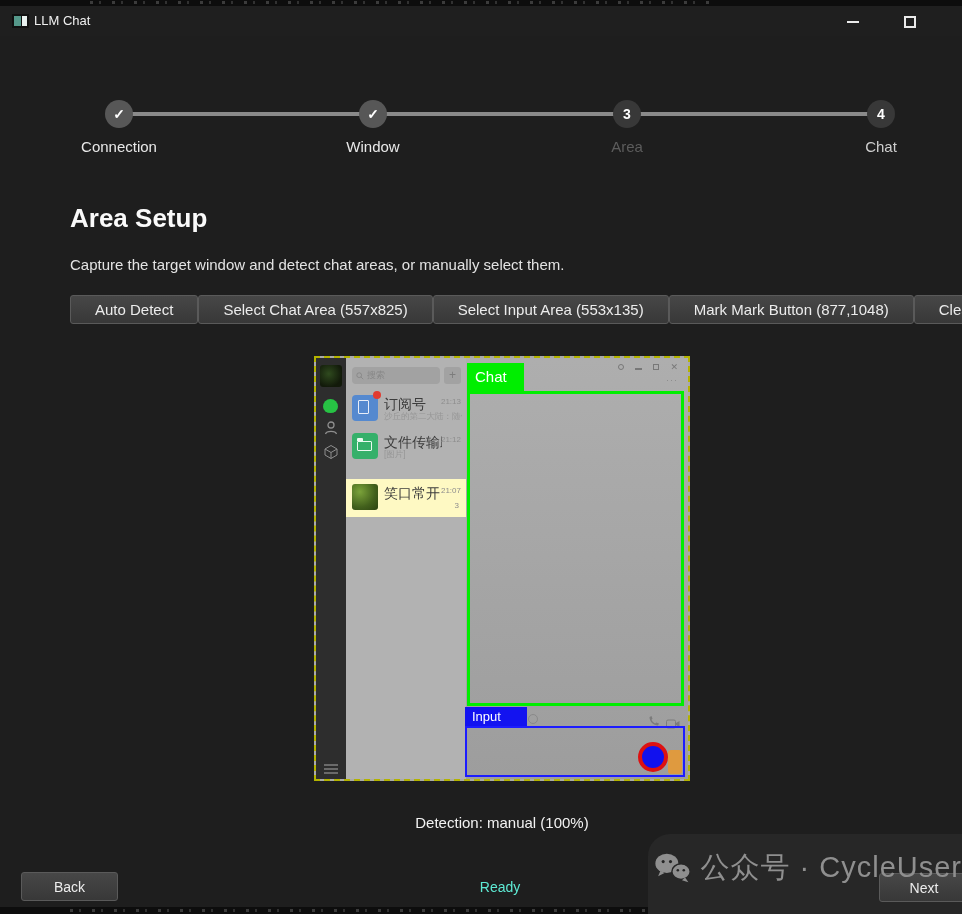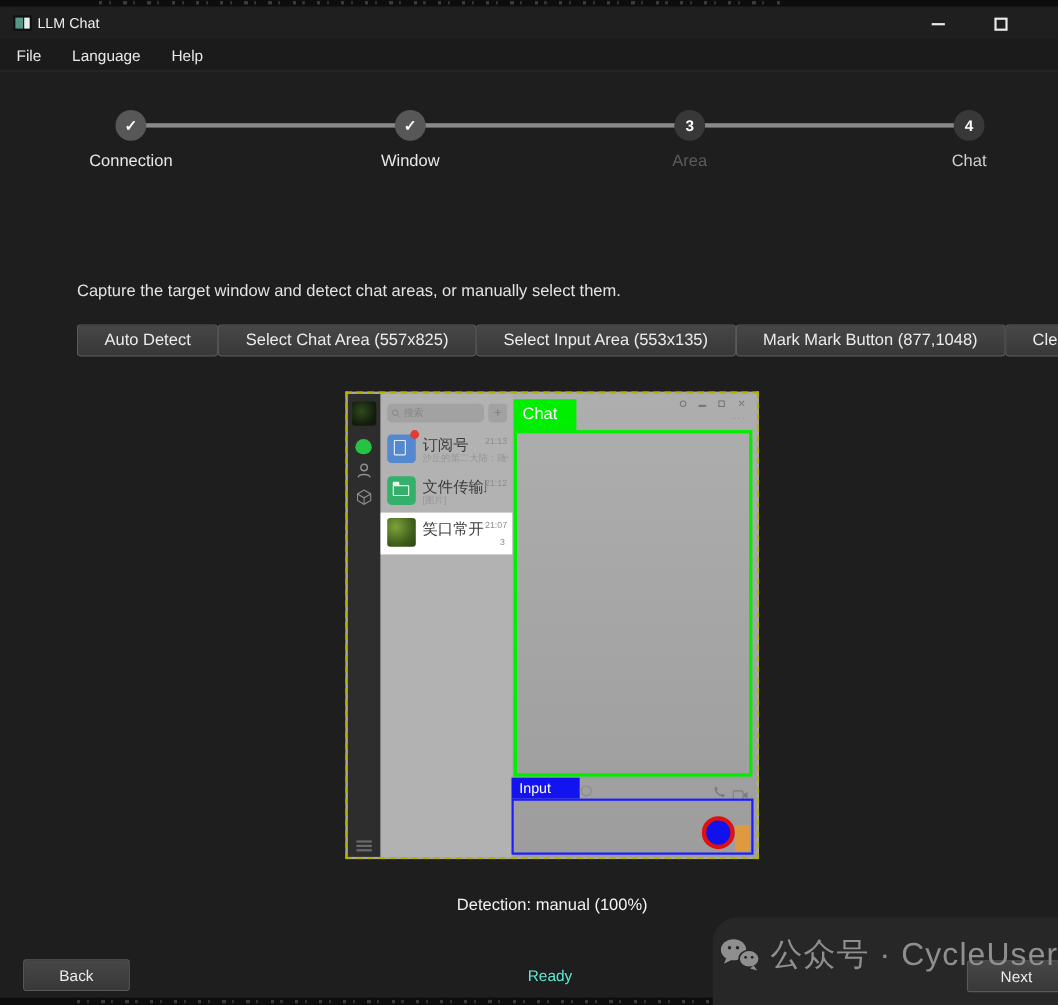--- a/index.html
+++ b/index.html
@@ -69,21 +69,21 @@
   .pv-hamburger { position:absolute; left:8px; top:406px; width:14px; height:10px;
     border-top:2px solid #6a6a6a; border-bottom:2px solid #6a6a6a; }
   .pv-hamburger::after { content:""; display:block; height:2px; margin-top:2px; background:#6a6a6a; }
   
   .pv-search { position:absolute; left:6px; top:9px; width:88px; height:17px; background:#a2a2a2;
     border-radius:4px; display:flex; align-items:center; padding-left:4px; gap:3px;
     font-size:9px; color:#878787; }
   .pv-plus { position:absolute; left:98px; top:9px; width:17px; height:17px; background:#a2a2a2;
     border-radius:3px; color:#7c7c7c; font-size:12px; line-height:16px; text-align:center; }
   .pv-item { position:absolute; left:0; width:120px; height:38px; }
-  .pv-item.sel { background:#ffffff; }
+  .pv-item.sel { background:#fef9c3;margin-top:13px; }
   .pv-ic { position:absolute; left:6px; top:5px; width:26px; height:26px; border-radius:4px; }
   .pv-ic.blue { background:#5589cf; }
   .pv-ic.green { background:#35b06a; }
   .pv-ic.grass { background:radial-gradient(circle at 30% 30%, #7ba33a, #42601c 60%, #2c4212); border-radius:3px; }
   .pv-ic .doc { position:absolute; left:6px; top:5px; width:11px; height:14px; border:1.5px solid #e8eef8; border-radius:1px; }
   .pv-ic .folder { position:absolute; left:5px; top:8px; width:15px; height:10px; border:1.5px solid #eafaf0; border-radius:1px; }
   .pv-ic .folder::before { content:""; position:absolute; left:-1px; top:-4px; width:6px; height:3px; background:#eafaf0; border-radius:1px 1px 0 0; }
   .pv-reddot { position:absolute; left:27px; top:1px; width:8px; height:8px; border-radius:50%; background:#e23b30; }
   .pv-it-title { position:absolute; left:38px; top:6px; font-size:14px; color:#3c3c3c; white-space:nowrap; overflow:hidden; max-width:58px; }
   .pv-it-time { position:absolute; right:5px; top:7px; font-size:8px; color:#8d8d8d; }
@@ -140,44 +140,40 @@
       </div>
     <div class="wtitle">LLM Chat</div>
     <div class="win-btn min">
         <span class="glyph-min"></span>
       </div>
     <div class="win-btn max">
         <span class="glyph-max"></span>
       </div>
   </div>
 
-  <div class="menubar">
-    <div class="menu-item">File</div>
-    <div class="menu-item">Language</div>
-    <div class="menu-item">Help</div>
-  </div>
 
   <div class="step-line"></div>
   <div class="step done" style="left:49px;">
     <div class="circle">✓</div>
     <div class="slabel">Connection</div>
   </div>
   <div class="step done" style="left:303px;">
     <div class="circle">✓</div>
     <div class="slabel">Window</div>
   </div>
   <div class="step pending current" style="left:557px;">
     <div class="circle">3</div>
     <div class="slabel">Area</div>
   </div>
   <div class="step pending next" style="left:811px;">
     <div class="circle">4</div>
     <div class="slabel">Chat</div>
   </div>
 
+  <div class="page-title">Area Setup</div>
   <div class="page-desc">Capture the target window and detect chat areas, or manually select them.</div>
 
   <div class="btn-row">
     <div class="btn">Auto Detect</div>
     <div class="btn">Select Chat Area (557x825)</div>
     <div class="btn">Select Input Area (553x135)</div>
     <div class="btn">Mark Mark Button (877,1048)</div>
     <div class="btn">Clear</div>
   </div>
 

